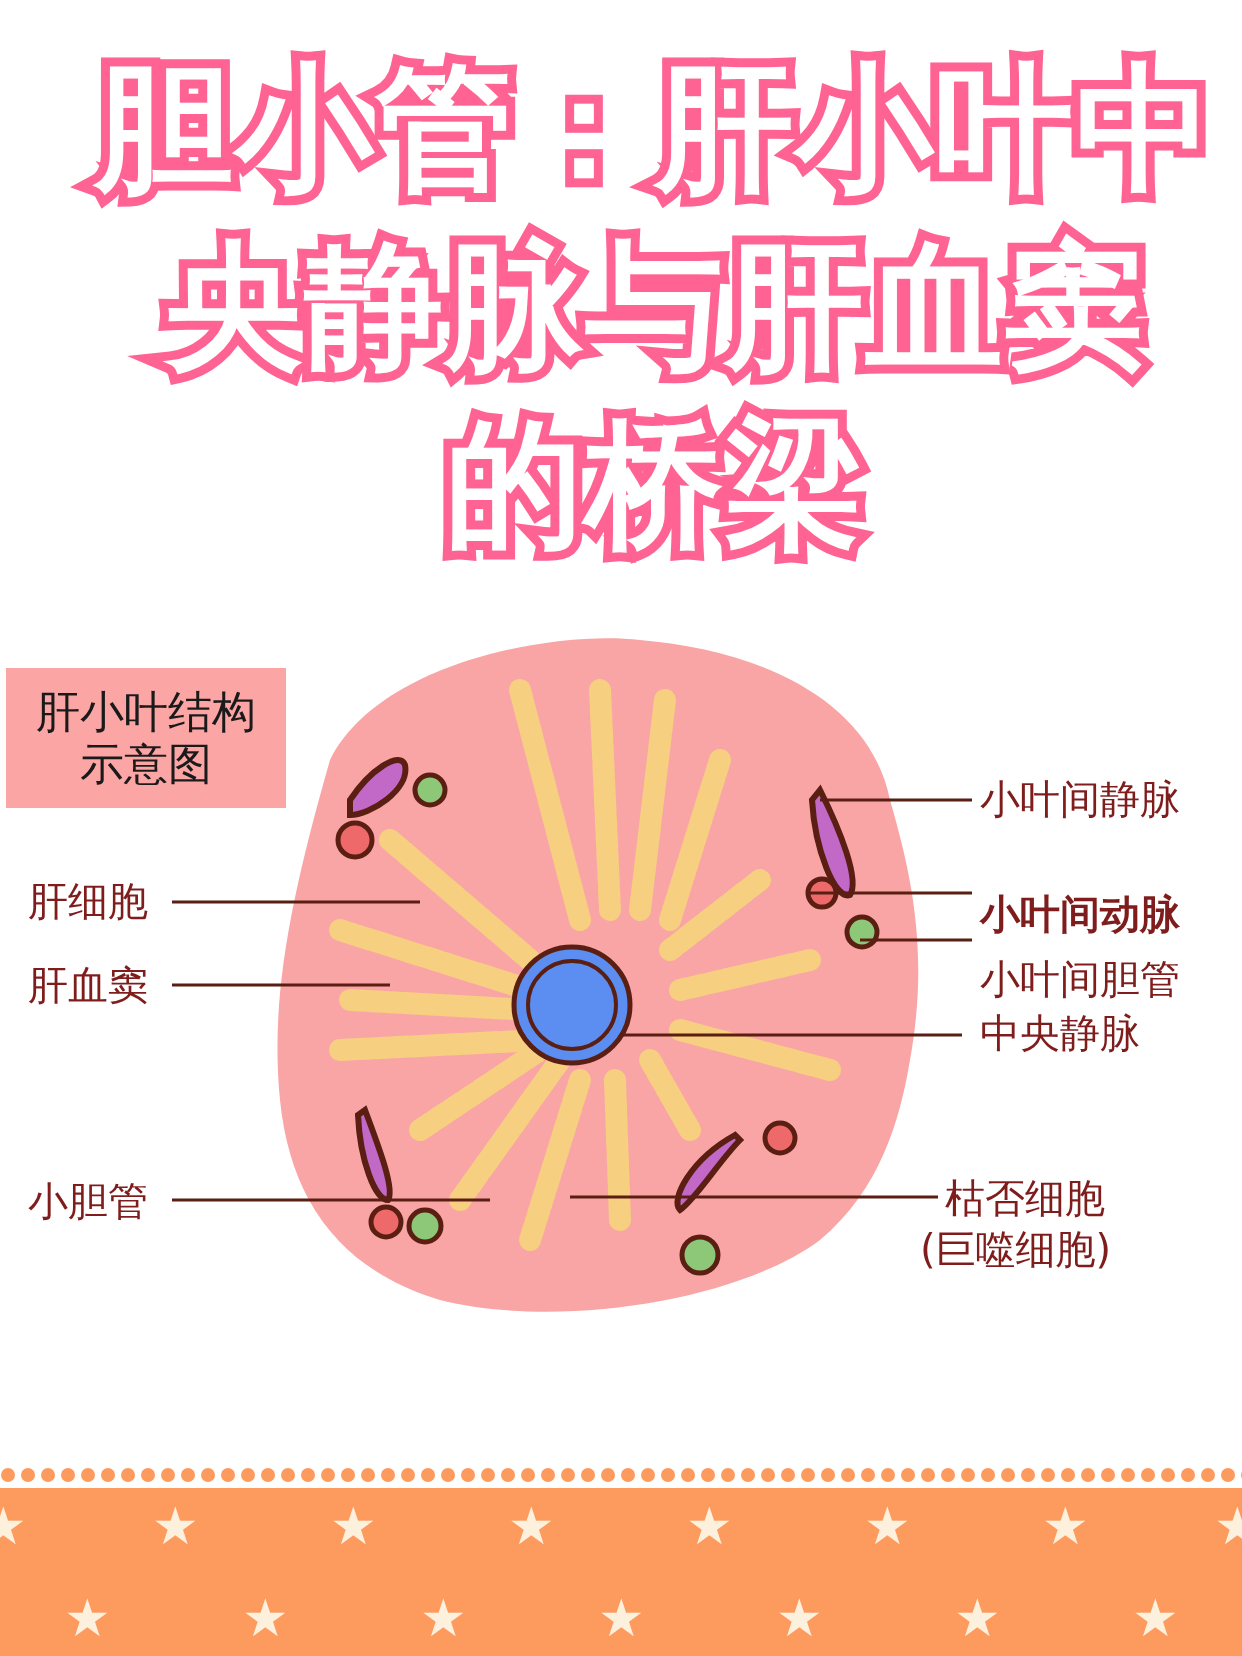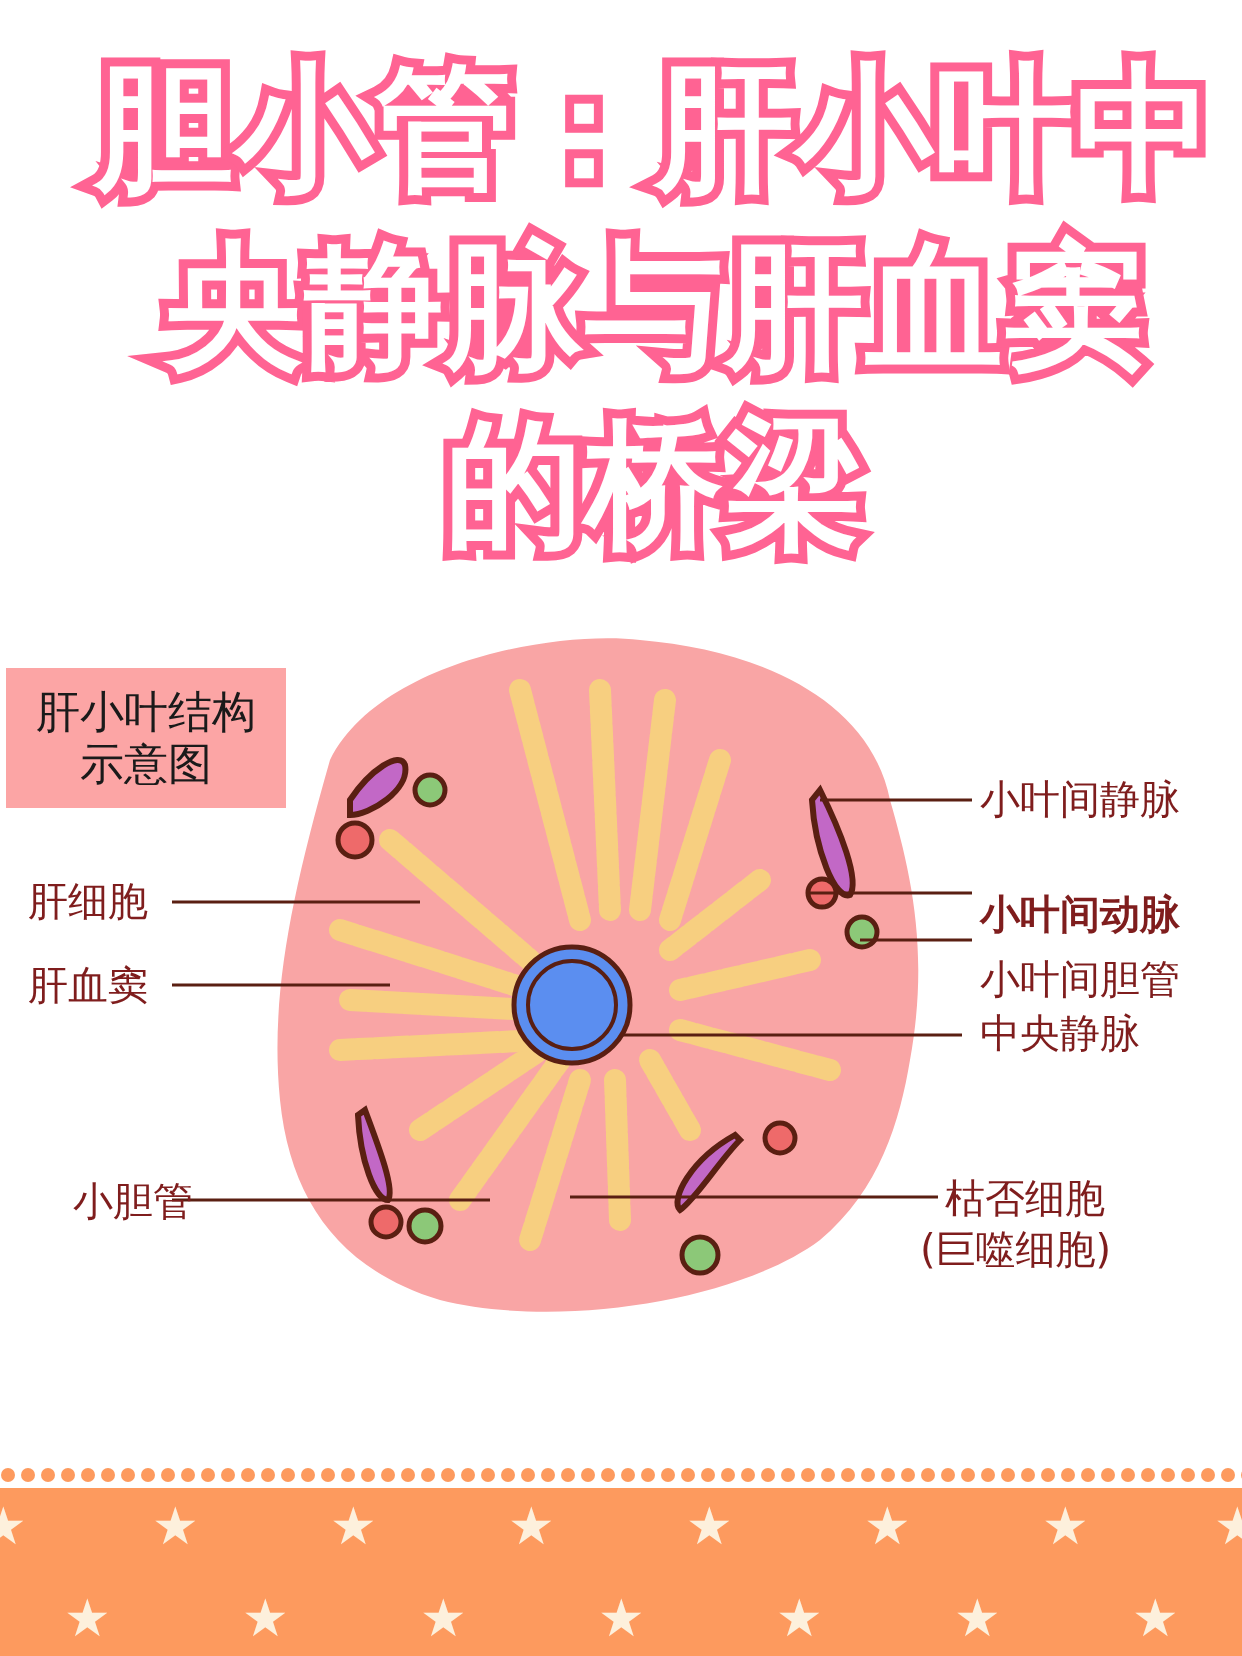--- a/index.html
+++ b/index.html
@@ -120,21 +120,21 @@
   </g>
 </svg>
 
 <div class="legend-box">
   <div>肝小叶结构</div>
   <div>示意图</div>
 </div>
 
 <div class="label" style="left:28px; top:878px;">肝细胞</div>
 <div class="label" style="left:28px; top:962px;">肝血窦</div>
-<div class="label" style="left:28px; top:1178px;margin-left:45px;">小胆管</div>
+<div class="label" style="left:28px; top:1178px;">小胆管</div>
 
 <div class="label" style="left:980px; top:776px;">小叶间静脉</div>
 <div class="label" style="left:980px; top:891px;font-weight:bold;">小叶间动脉</div>
 <div class="label" style="left:980px; top:920px;margin-top:36px;">小叶间胆管</div>
 <div class="label" style="left:980px; top:1010px;">中央静脉</div>
 <div class="label" style="left:945px; top:1175px;">枯否细胞</div>
 <div class="label" style="left:920px; top:1226px;">(巨噬细胞)</div>
 
 <svg class="dots" width="1242" height="18">
   <defs>

